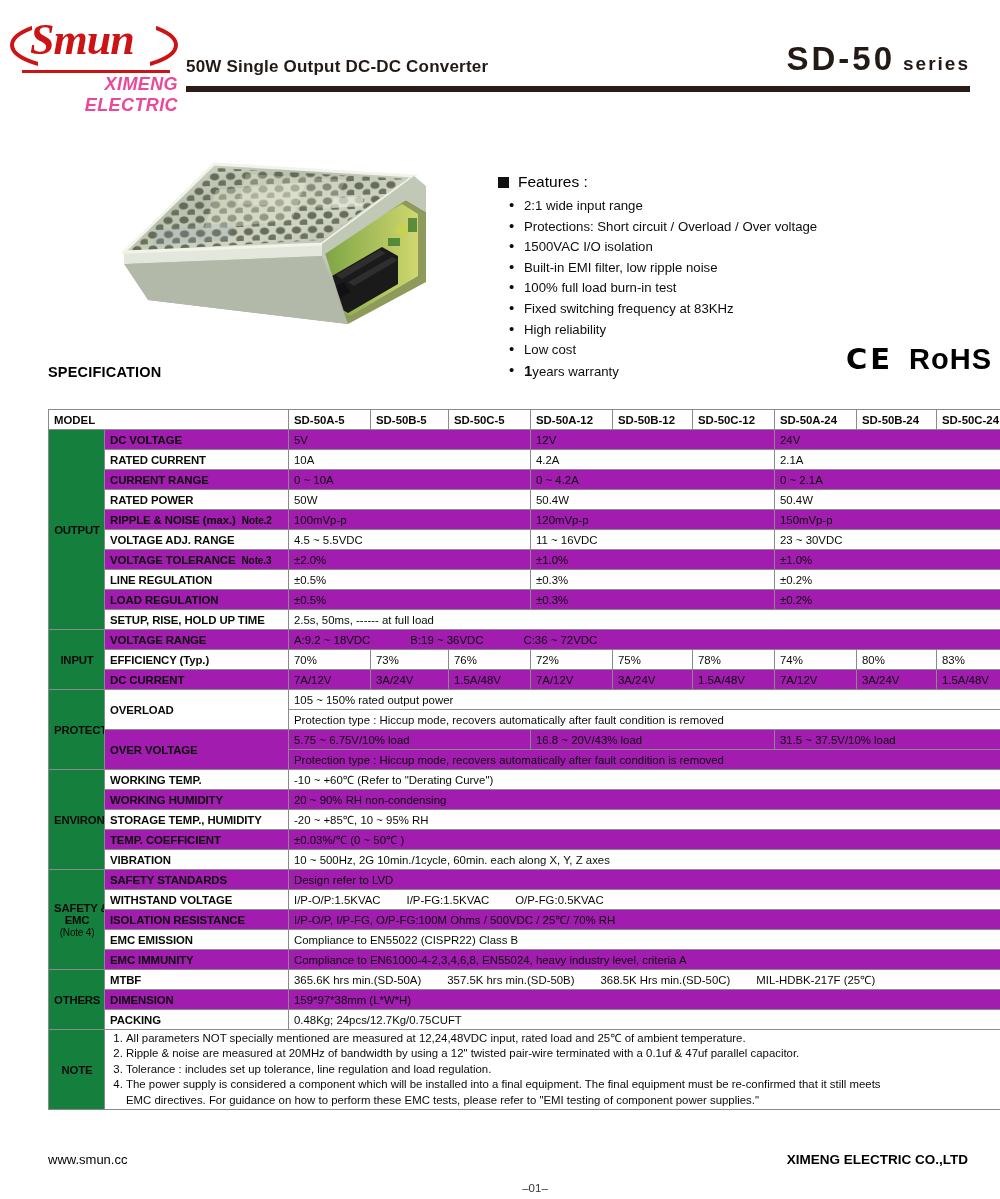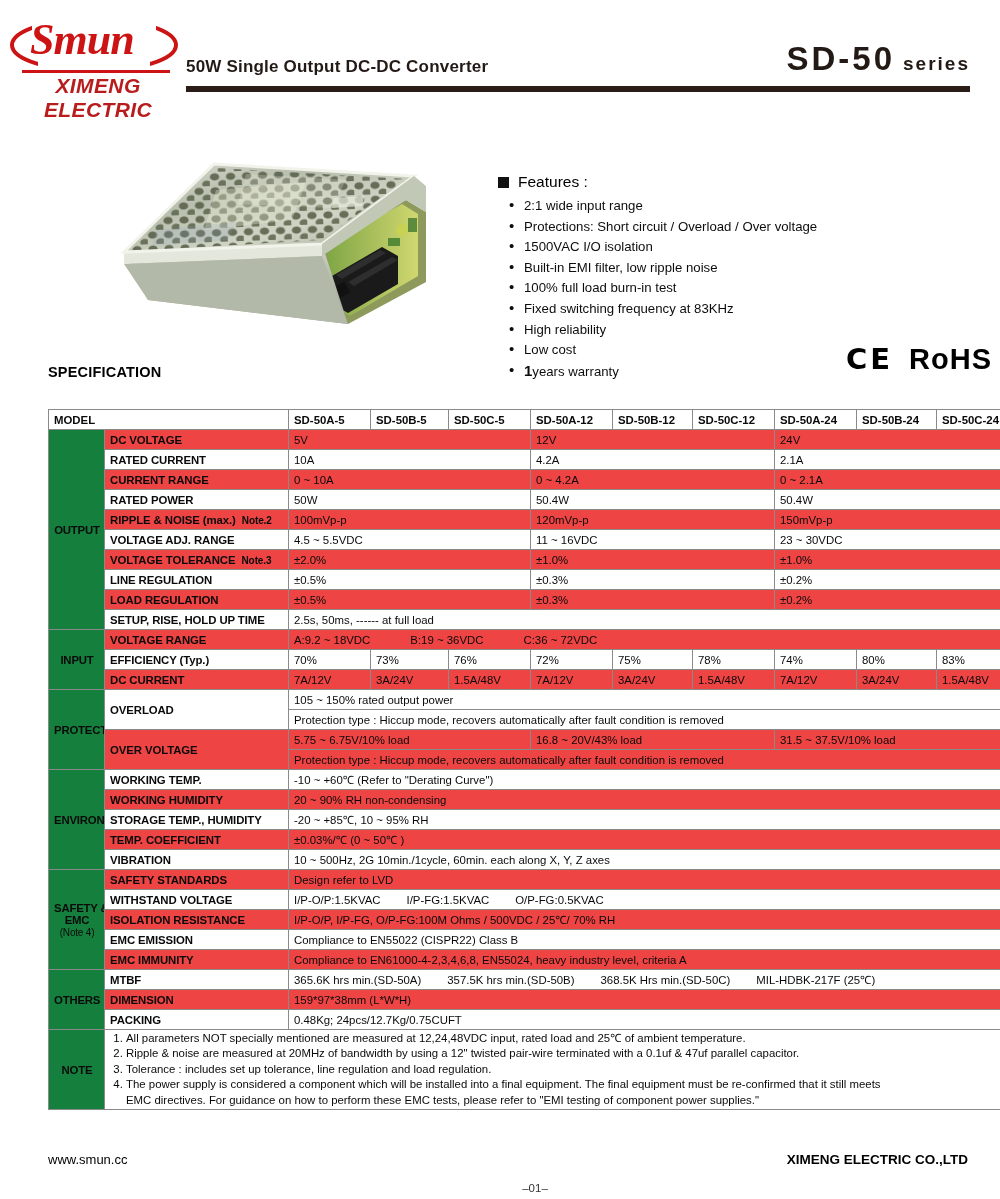--- a/index.html
+++ b/index.html
@@ -26,23 +26,23 @@
     letter-spacing: -1px;
     position: absolute; left: 22px; top: -4px;
     line-height: 1;
   }
   .logo-rule {
     position: absolute; left: 14px; top: 48px;
     width: 148px; height: 3px; background: #cc1414;
   }
   .logo-sub {
     position: absolute; left: 10px; top: 52px;
-    width: 160px; text-align: center;
-    font-size: 21px; font-weight: bold; font-style: italic;
-    letter-spacing: 0.4px; color: #b91c1c;
+    width: 160px; text-align: right;
+    font-size: 18px; font-weight: bold; font-style: italic;
+    letter-spacing: 0.4px; color: #ec4899;
   }
   .hdr-title {
     position: absolute; left: 186px; top: 57px;
     font-size: 17px; font-weight: bold; color: #231a16;
     letter-spacing: 0.2px;
   }
   .hdr-series {
     position: absolute; right: 30px; top: 40px;
     text-align: center; white-space: nowrap;
   }
@@ -122,21 +122,21 @@
     overflow: hidden;
     white-space: nowrap;
   }
   .grp {
     font-weight: bold; font-size: 12.3px; text-align: center;
     background: #15803d; letter-spacing: -0.2px;
   }
   .grp .note { display: block; font-weight: normal; font-size: 10px; margin-top: 1px; }
   .pname { font-weight: bold; font-size: 11.9px; letter-spacing: -0.1px; }
   .pname .nt { font-size: 10px; font-weight: bold; margin-left: 6px; }
-  .zebra { background: #ef4444; }
+  .zebra { background: #a21caf; }
   .white { background: #ffffff; }
   .modelhdr { font-weight: bold; font-size: 11.6px; height: 23px; }
   .note-cell {
     white-space: normal; font-size: 11px; line-height: 15.4px;
     padding: 4px 6px 6px 8px; vertical-align: top;
   }
   .note-cell ol { margin: 0; padding-left: 16px; }
   .note-cell li { margin: 0; }
   .note-cell li.ind { list-style: none; }
   .sp2 { display: inline-block; width: 40px; }

